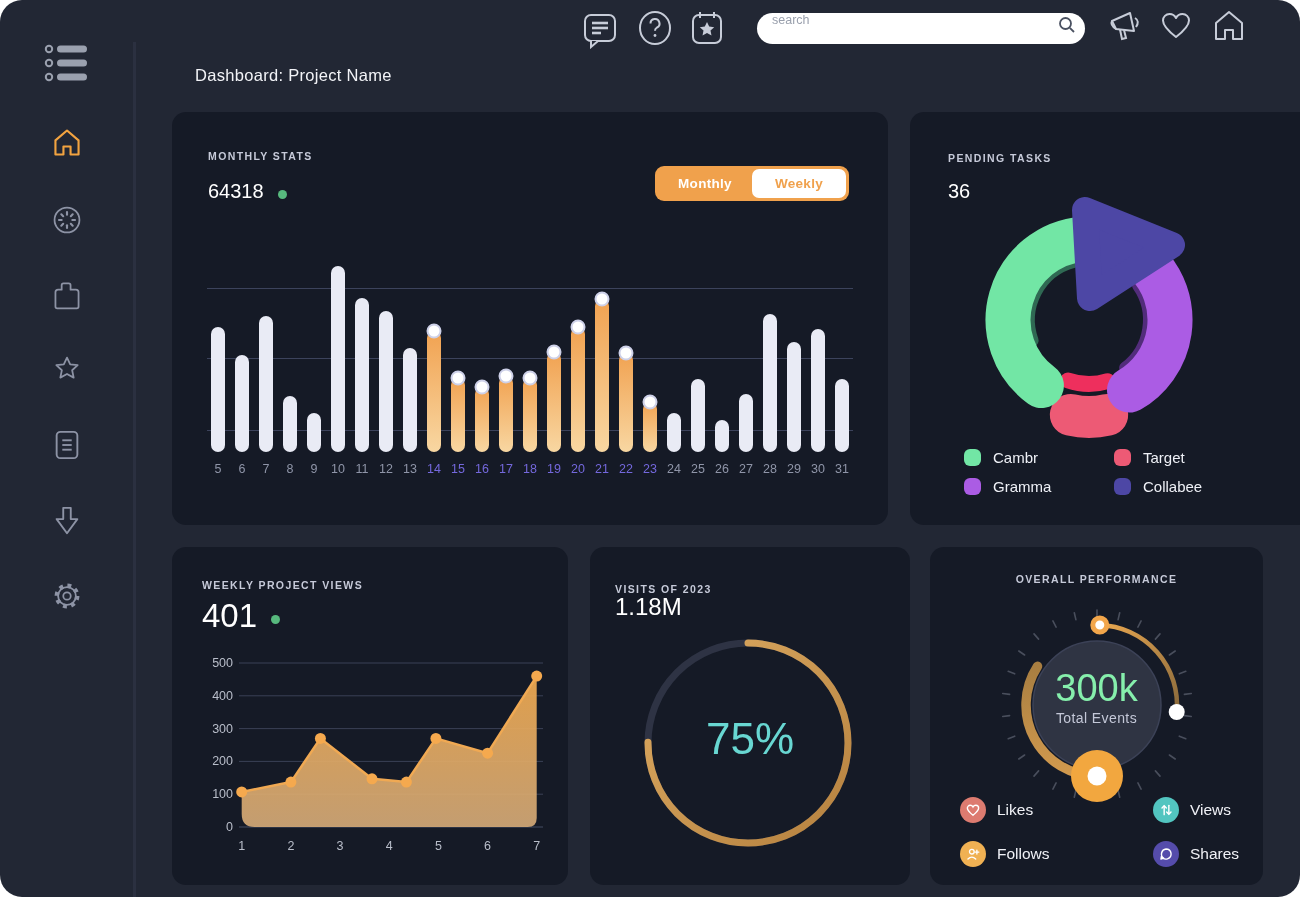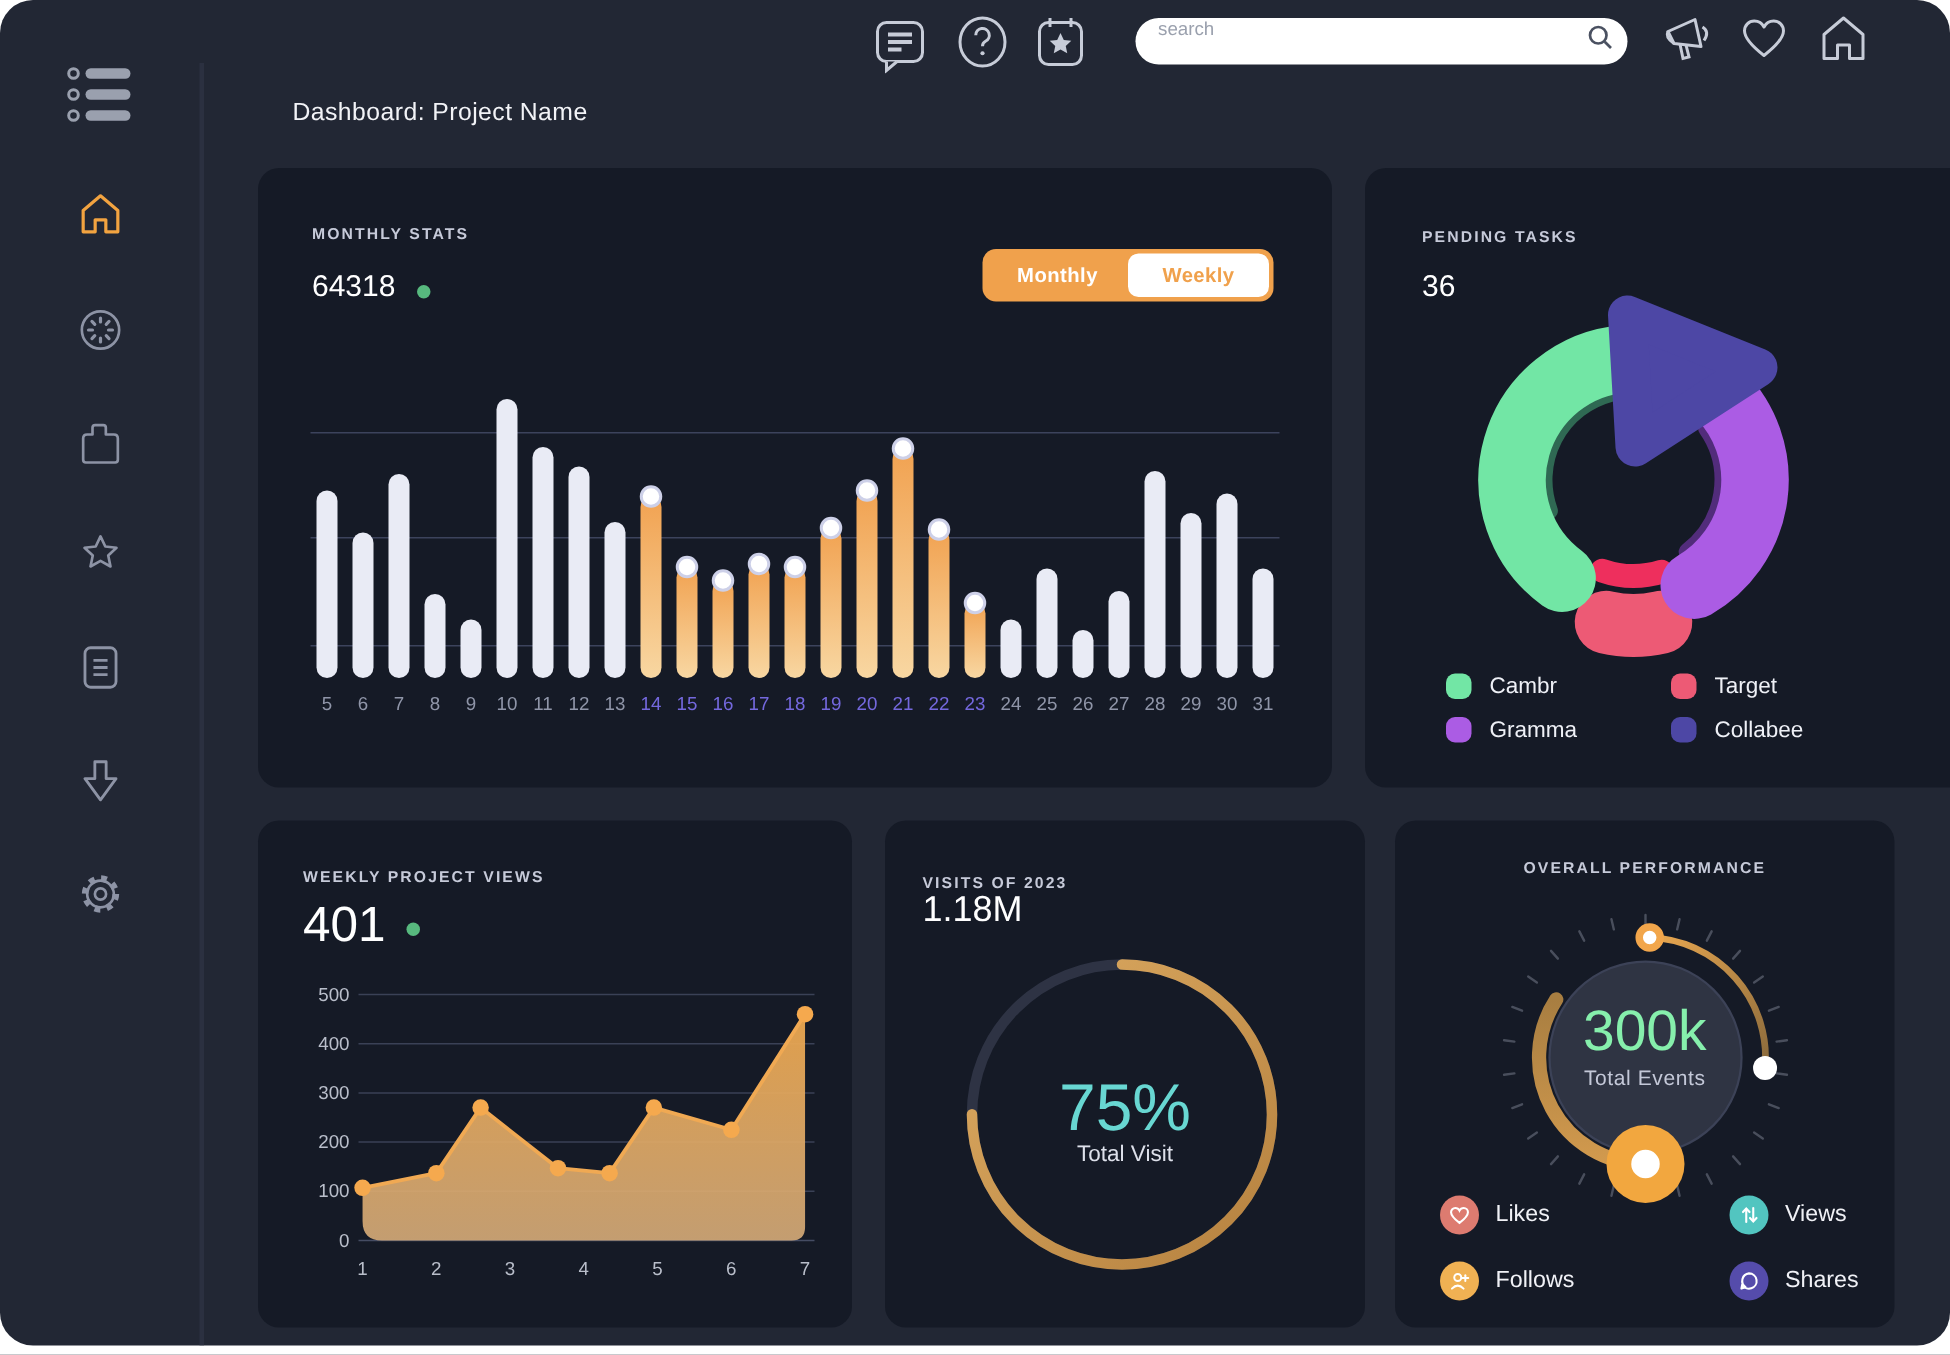--- a/index.html
+++ b/index.html
@@ -444,21 +444,20 @@
     <defs>
           <linearGradient id="gRing" x1="1" y1="0" x2="0" y2="1">
       <stop offset="0" stop-color="#ddab62"></stop>
             <stop offset="1" stop-color="#b5813f"></stop>
           </linearGradient>
         </defs>
     <circle cx="158" cy="196" r="100" fill="none" stroke="#2e3344" stroke-width="7"></circle>
     <circle cx="158" cy="196" r="100" fill="none" stroke="url(#gRing)" stroke-width="7" stroke-linecap="round" stroke-dasharray="471.2 628.3" transform="rotate(-90 158 196)"></circle>
       </svg>
     <div id="visits-percent">75%</div>
-    <div id="visits-caption">Total Visit</div>
   </div>
 
   <div id="card-performance" class="card">
     <div class="card-label" id="perf-label">OVERALL PERFORMANCE</div>
     <svg id="gauge-svg" width="333" height="338" viewBox="0 0 333 338">
         <defs>
           <linearGradient id="gThin" x1="0" y1="0" x2="1" y2="1">
       <stop offset="0" stop-color="#eaa850"></stop>
             <stop offset="1" stop-color="#8a6a3c"></stop>
           </linearGradient>

